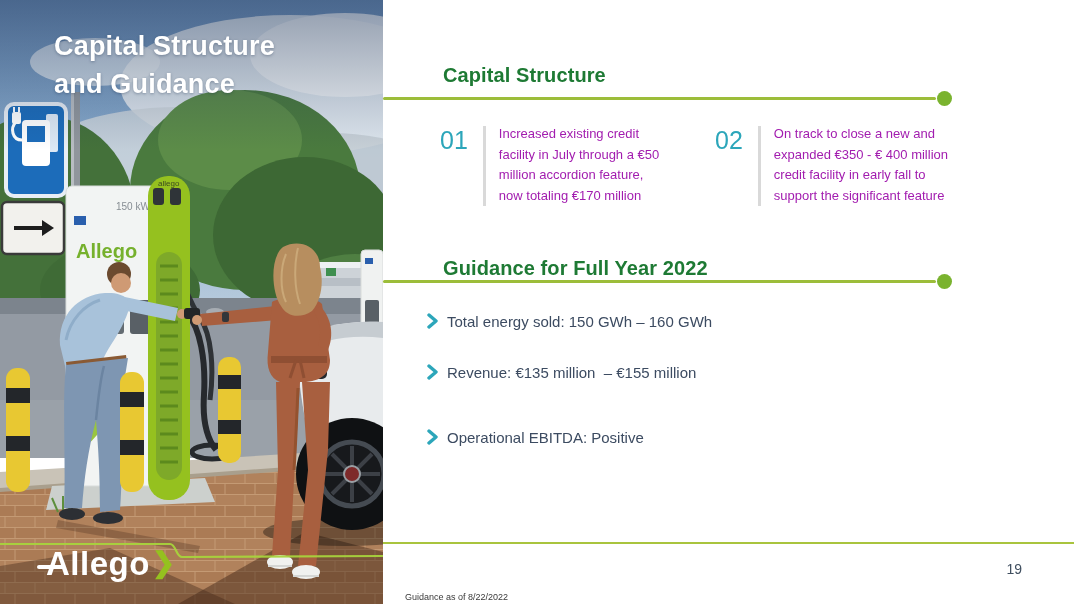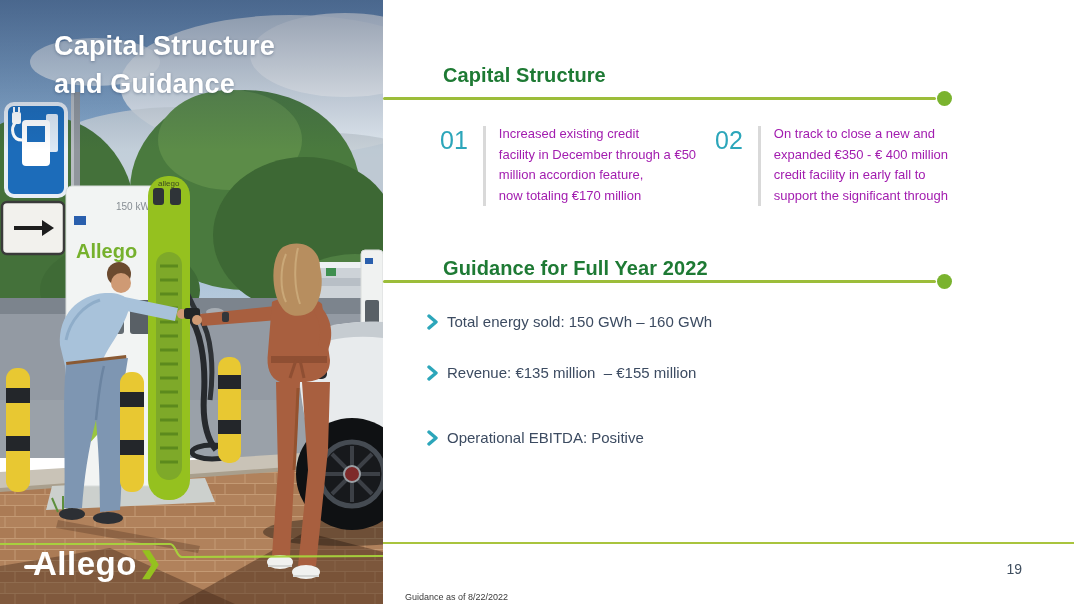--- a/index.html
+++ b/index.html
@@ -5,21 +5,21 @@
   html,body{margin:0;padding:0;background:#fff;}
   body{width:1074px;height:604px;font-family:"Liberation Sans",sans-serif;overflow:hidden;}
   .slide{position:relative;width:1074px;height:604px;background:#ffffff;display:flex;}
 
   
   .photo{position:relative;width:383px;height:604px;flex:none;overflow:hidden;}
   .photo svg{display:block;}
   .overlay-title{position:absolute;left:54px;top:27px;color:#ffffff;font-weight:bold;
                  font-size:27px;line-height:38px;letter-spacing:.2px;
                  text-shadow:0 1px 3px rgba(20,40,70,.35);}
-  .logo{position:absolute;left:33px;top:547px;color:#ffffff;font-weight:bold;
+  .logo{position:absolute;left:46px;top:547px;color:#ffffff;font-weight:bold;
         font-size:33px;letter-spacing:.5px;line-height:1;}
   .logo .bar{position:absolute;left:-9px;top:18px;width:27px;height:3.5px;background:#fff;border-radius:2px;}
   .logo .chev{color:#95c11f;font-size:28px;font-weight:bold;margin-left:2px;position:relative;top:-3px;}
 
   
   .panel{position:relative;flex:1;background:#ffffff;}
   .sec-h{position:absolute;left:60px;margin:0;font-size:20px;font-weight:bold;color:#1e7a34;letter-spacing:.1px;}
   #h-cap{top:64px;}
   #h-guid{top:257px;}
   .rule{position:absolute;left:0;width:553px;height:3px;background:#9cbd3a;border-radius:2px;}
@@ -27,21 +27,21 @@
   #rule2{top:280px;}
   .rule .dot{position:absolute;right:-16px;top:-6px;width:15px;height:15px;border-radius:50%;background:#7ab32f;}
 
   .card{position:absolute;display:flex;top:124px;}
   #card1{left:57px;}
   #card2{left:312px;margin-left:20px;}
   .num{font-size:25px;color:#2ca6ba;line-height:1;margin-top:4px;text-align:right;}
   .vdiv{width:3px;background:#d9d9d9;margin-left:15px;margin-top:2px;}
   .card-text{margin-left:13px;font-size:13px;line-height:20.5px;color:#a21caf;}
 
-  .bullet{position:absolute;left:44px;display:flex;align-items:flex-end;font-size:15px;color:#3c4b61;white-space:pre;}
+  .bullet{position:absolute;left:44px;display:flex;align-items:flex-start;font-size:15px;color:#3c4b61;white-space:pre;}
   #b0{top:313px;}
   #b1{top:364px;}
   #b2{top:415px;margin-top:14px;}
   .bullet .chev-ic{margin-right:9px;flex:none;display:block;}
 
   .foot-rule{position:absolute;left:0;right:0;top:542px;height:2px;background:#a9c43e;}
   .footnote{position:absolute;left:22px;top:556px;font-size:9px;color:#3a3a3a;margin-top:36px;}
   .pagenum{position:absolute;right:52px;top:561px;font-size:14px;color:#3f4e5f;}
 </style>
 </head>
@@ -249,34 +249,34 @@
     <h2 class="sec-h" id="h-cap">Capital Structure</h2>
     <div class="rule" id="rule1">
       <span class="dot"></span>
     </div>
 
     <div class="card" id="card1">
       <span class="num">01</span>
       <span class="vdiv"></span>
       <div class="card-text">
         <div>Increased existing credit</div>
-        <div>facility in December through a €50</div>
+        <div>facility in July through a €50</div>
         <div>million accordion feature,</div>
         <div>now totaling €170 million</div>
       </div>
     </div>
 
     <div class="card" id="card2">
       <span class="num">02</span>
       <span class="vdiv"></span>
       <div class="card-text">
         <div>On track to close a new and</div>
         <div>expanded €350 - € 400 million</div>
         <div>credit facility in early fall to</div>
-        <div>support the significant through</div>
+        <div>support the significant feature</div>
       </div>
     </div>
 
     <h2 class="sec-h" id="h-guid">Guidance for Full Year 2022</h2>
     <div class="rule" id="rule2">
       <span class="dot"></span>
     </div>
 
     <div class="bullet" id="b0">
       <svg class="chev-ic" width="11" height="16" viewBox="0 0 11 16">

